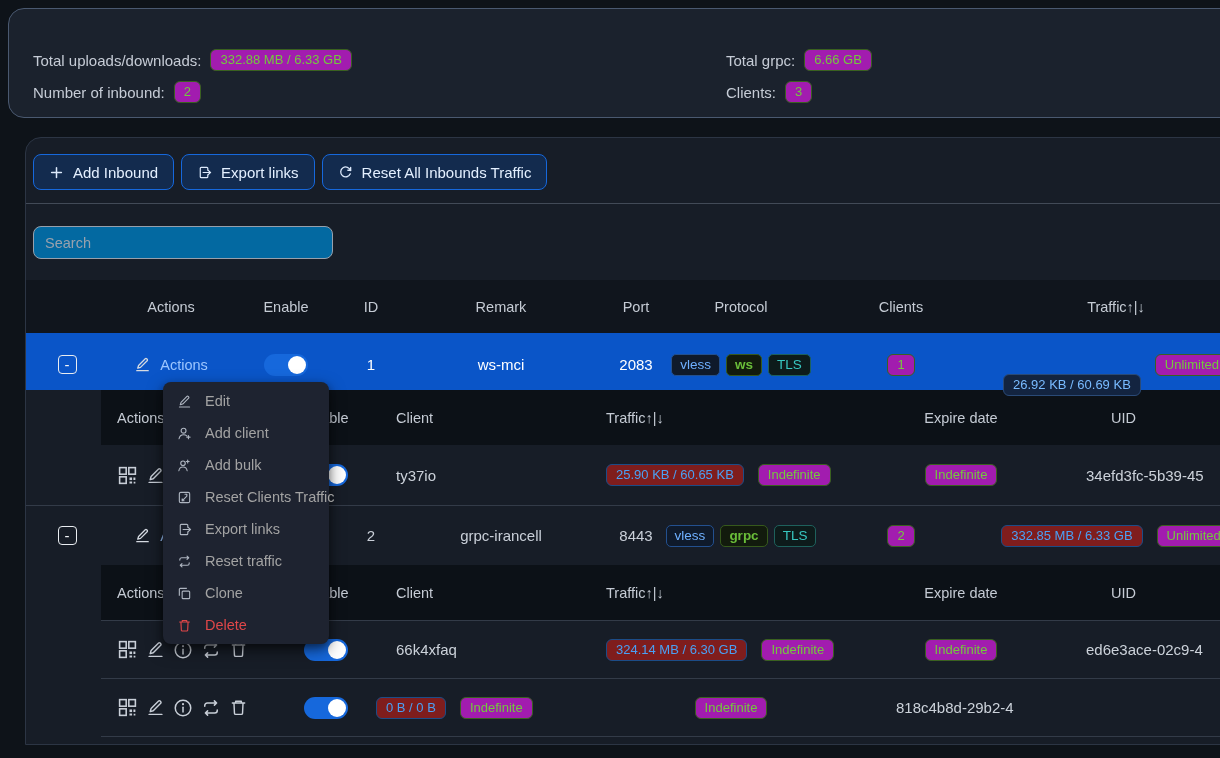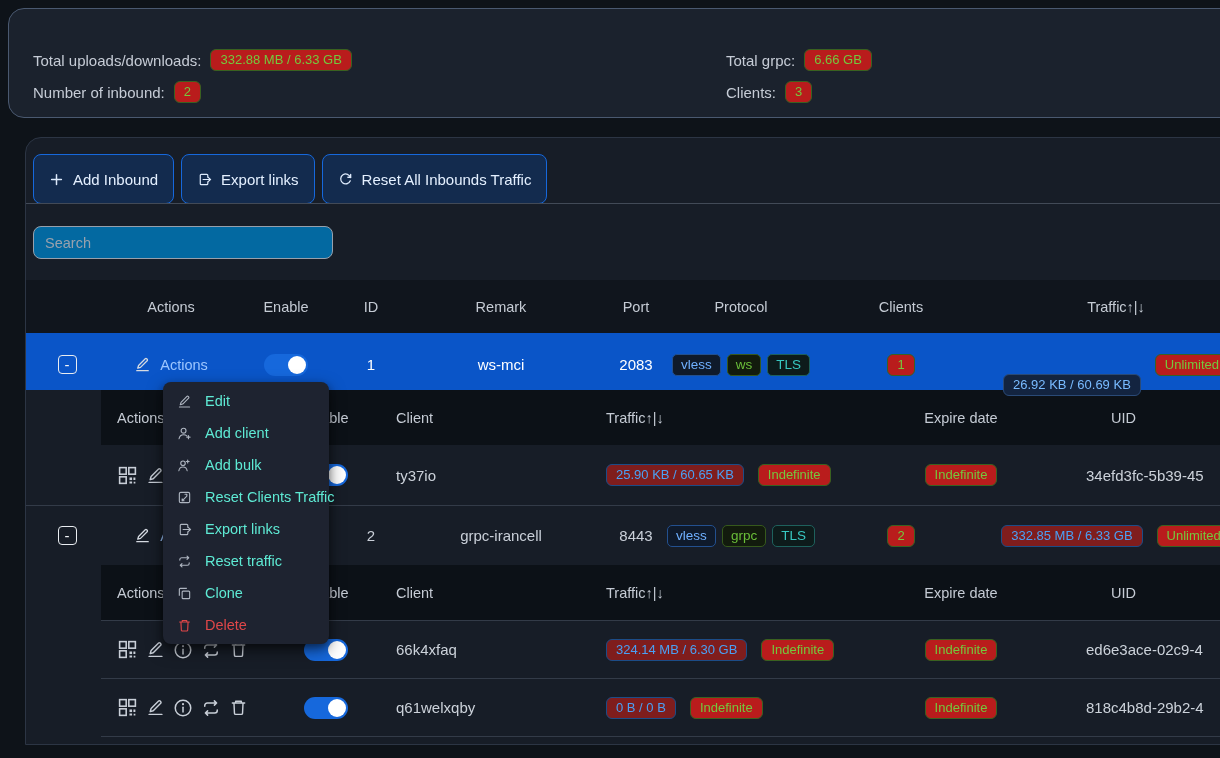--- a/index.html
+++ b/index.html
@@ -7,28 +7,28 @@
   #app{position:absolute;inset:0;width:1220px;height:758px;overflow:hidden;color:#c9cfd8;}
   svg{display:block}
 
   
   .stat-card{position:absolute;left:8px;top:8px;width:1270px;height:110px;background:#1b222d;
     border:1px solid #4a5970;border-radius:16px;box-sizing:border-box;}
   .stat-line{position:absolute;display:flex;align-items:center;gap:9px;height:24px;}
   .stat-label{color:#c6ccd6;font-size:15px;white-space:nowrap;}
   .pill{display:inline-flex;align-items:center;border-radius:6px;padding:1px 9px;font-size:13px;
     line-height:18px;border:1px solid transparent;white-space:nowrap;}
-  .pill-green{background:#b91c1c;border-color:#3a6120;color:#74c83e;}
+  .pill-green{background:#a21caf;border-color:#3a6120;color:#74c83e;}
   .pill-blue{background:#7f1d1d;border-color:#1c4c87;color:#4aa0f4;}
 
   
   .main-card{position:absolute;left:25px;top:137px;width:1270px;height:608px;background:#171d27;
     border:1px solid #2c3544;border-radius:16px 0 0 0;box-sizing:border-box;overflow:hidden;}
   .toolbar{position:absolute;left:7px;top:16px;display:flex;gap:7px;}
-  .btn{height:50px;display:inline-flex;align-items:center;gap:9px;padding:0 15px;background:#132b4e;
+  .btn{height:36px;display:inline-flex;align-items:center;gap:9px;padding:0 15px;background:#132b4e;
     border:1px solid #1668dc;border-radius:8px;color:#e4f0ff;font-size:15px;cursor:pointer;white-space:nowrap;}
   .btn svg{color:#dce9fb;}
   .divider{position:absolute;left:0;right:0;top:65px;border-top:1px solid #424a57;}
   .search-box{position:absolute;left:7px;top:88px;}
   .search-box input{width:276px;height:31px;background:#0369a1;border:1px solid #97a0ac;border-radius:8px;
     color:#dfe3e8;padding:0 11px;font-size:14.5px;outline:none;font-family:"Liberation Sans",sans-serif;}
   .search-box input::placeholder{color:#98a1ad;}
 
   
   .tbl{position:absolute;left:0;top:142px;right:0;}
@@ -54,33 +54,33 @@
 
   .collapse-btn{width:19px;height:19px;border:1px solid #e9edf1;border-radius:4px;color:#f4f6f8;
     display:flex;align-items:center;justify-content:center;font-size:15px;line-height:1;cursor:pointer;box-sizing:border-box;}
   .actions-trigger{display:inline-flex;align-items:center;gap:9px;color:#9cc6ff;font-size:14.5px;cursor:pointer;}
   .actions-trigger svg{color:#d6dbe2;}
   .switch{width:44px;height:22px;border-radius:12px;background:#1668dc;position:relative;flex:none;cursor:pointer;}
   .switch::after{content:"";position:absolute;right:2px;top:2px;width:18px;height:18px;border-radius:50%;background:#fff;}
 
   .tag{border-radius:5px;padding:1px 8px;font-size:13.5px;border:1px solid;white-space:nowrap;line-height:18px;}
   .tag-blue{color:#6fb0ff;border-color:#23508f;background:#0f1a2b;}
-  .tag-green{color:#6abe39;border-color:#36591c;background:#121b0d;}
+  .tag-green{color:#6abe39;border-color:#36591c;background:#121b0d;font-weight:bold;}
   .tag-cyan{color:#38c7c1;border-color:#1e615c;background:#0d1b1b;}
   .row-selected .pill-blue{background:#132440;border-color:#2a4a77;color:#79bbff;margin-top:41px;}
   .gap14{gap:14px;}
 
   .client-icons{display:flex;align-items:center;gap:8px;color:#c9cfd8;}
   .client-icons .ic{cursor:pointer;display:flex;}
 
   
   .menu{position:absolute;left:163px;top:382px;width:166px;background:#1e2330;border-radius:8px;
     box-shadow:0 6px 16px rgba(0,0,0,.5),0 3px 6px rgba(0,0,0,.3);padding:3px 4px;box-sizing:border-box;z-index:10;}
   .menu-item{height:32px;display:flex;align-items:center;gap:13px;padding:0 10px;border-radius:4px;
-    color:#5eead4;font-size:14.5px;cursor:pointer;white-space:nowrap;}
+    color:#a3a3a3;font-size:14.5px;cursor:pointer;white-space:nowrap;}
   .menu-item svg{color:#aeb5c0;flex:none;}
   .menu-item.danger{color:#e04749;}
   .menu-item.danger svg{color:#e04749;}
 </style>
 </head>
 <body>
 
 <div id="app">
 
   <section class="stat-card">
@@ -378,21 +378,20 @@
               </span>
             <span class="ic">
                 <svg width="19" height="19" viewBox="0 0 16 16" fill="none" stroke="currentColor" stroke-width="1.2" stroke-linecap="round" stroke-linejoin="round">
                   <path d="M2.8 4.2h10.4M5.6 4V2.7h4.8V4M4.2 4.4l.4 8.5a1 1 0 0 0 1 .9h4.8a1 1 0 0 0 1-.9l.4-8.5"></path>
                 </svg>
               </span>
           </div>
           <div class="c">
               <span class="switch"></span>
             </div>
-          <div class="l pad-client">q61welxqby</div>
           <div class="l pad-traffic gap14">
             <span class="pill pill-blue">0 B / 0 B</span>
             <span class="pill pill-green">Indefinite</span>
           </div>
           <div class="c">
               <span class="pill pill-green">Indefinite</span>
             </div>
           <div class="l pad-client uid">818c4b8d-29b2-4</div>
         </div>
       </div>

